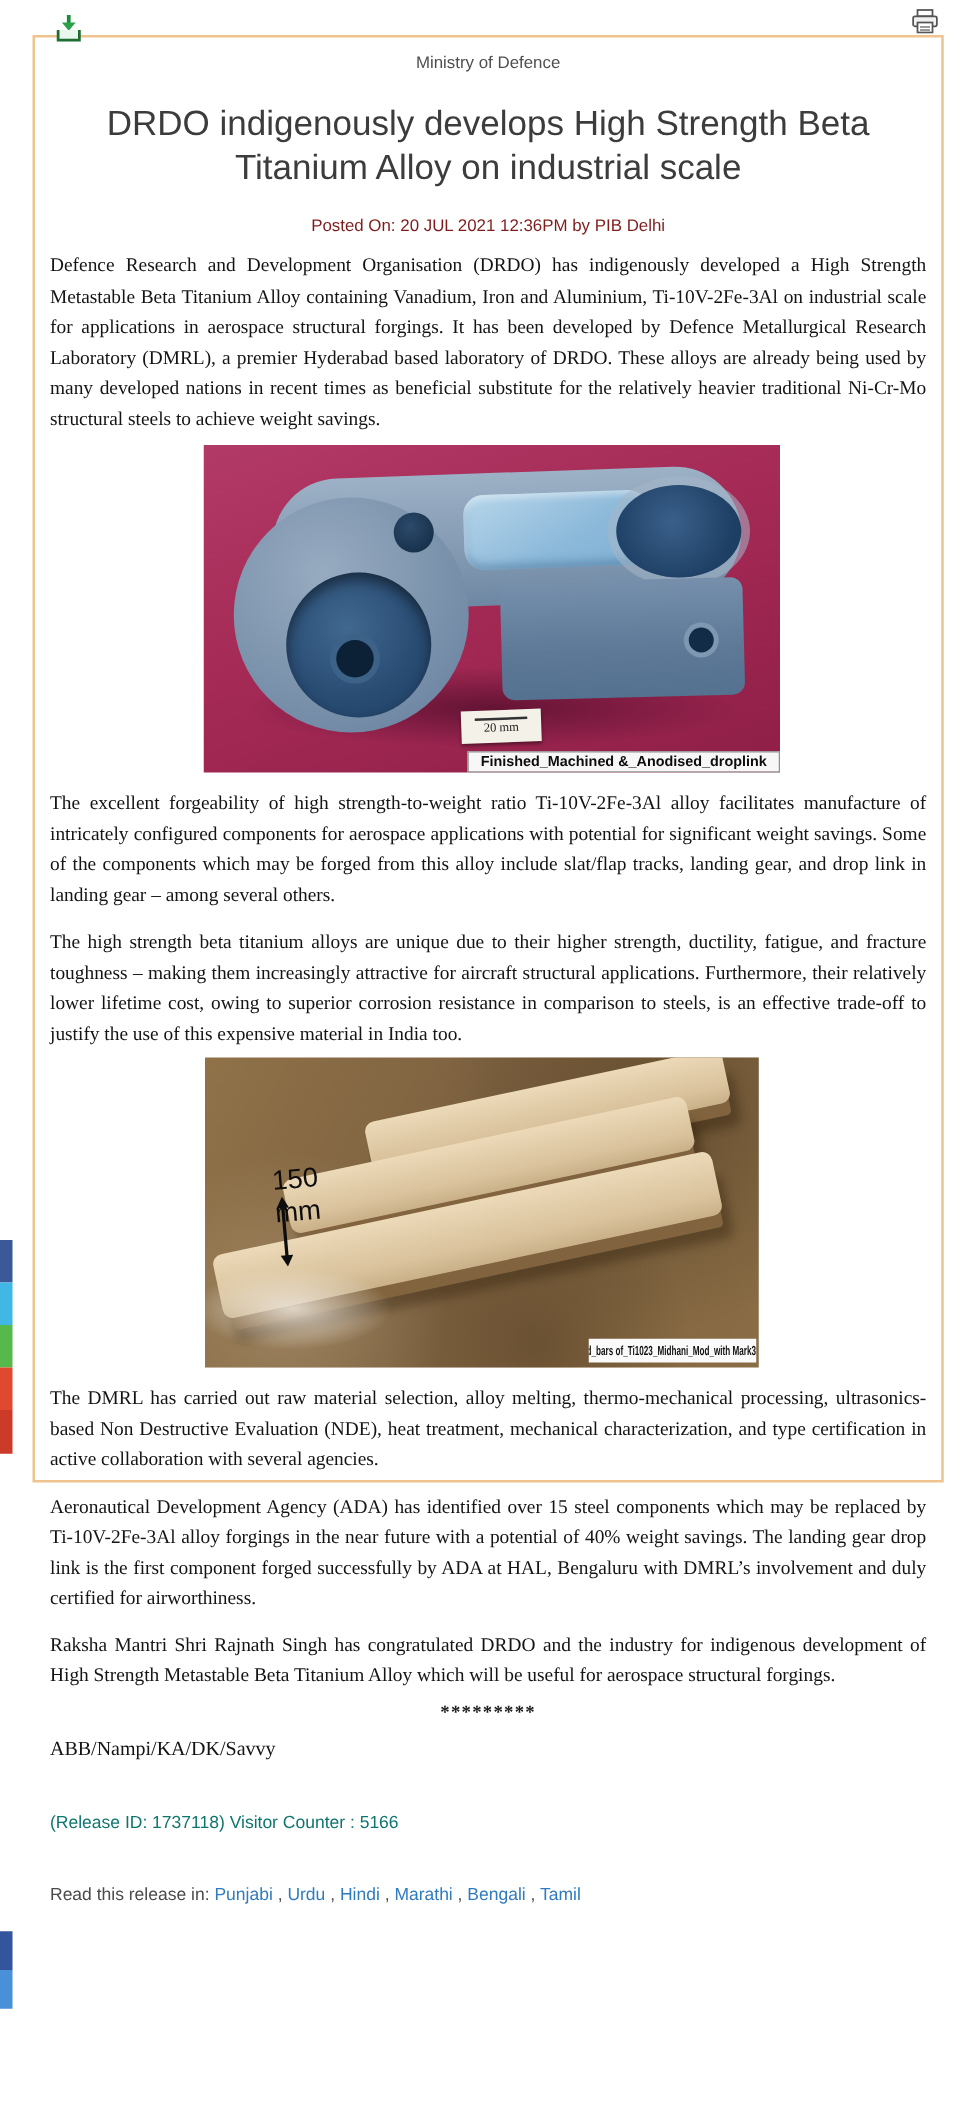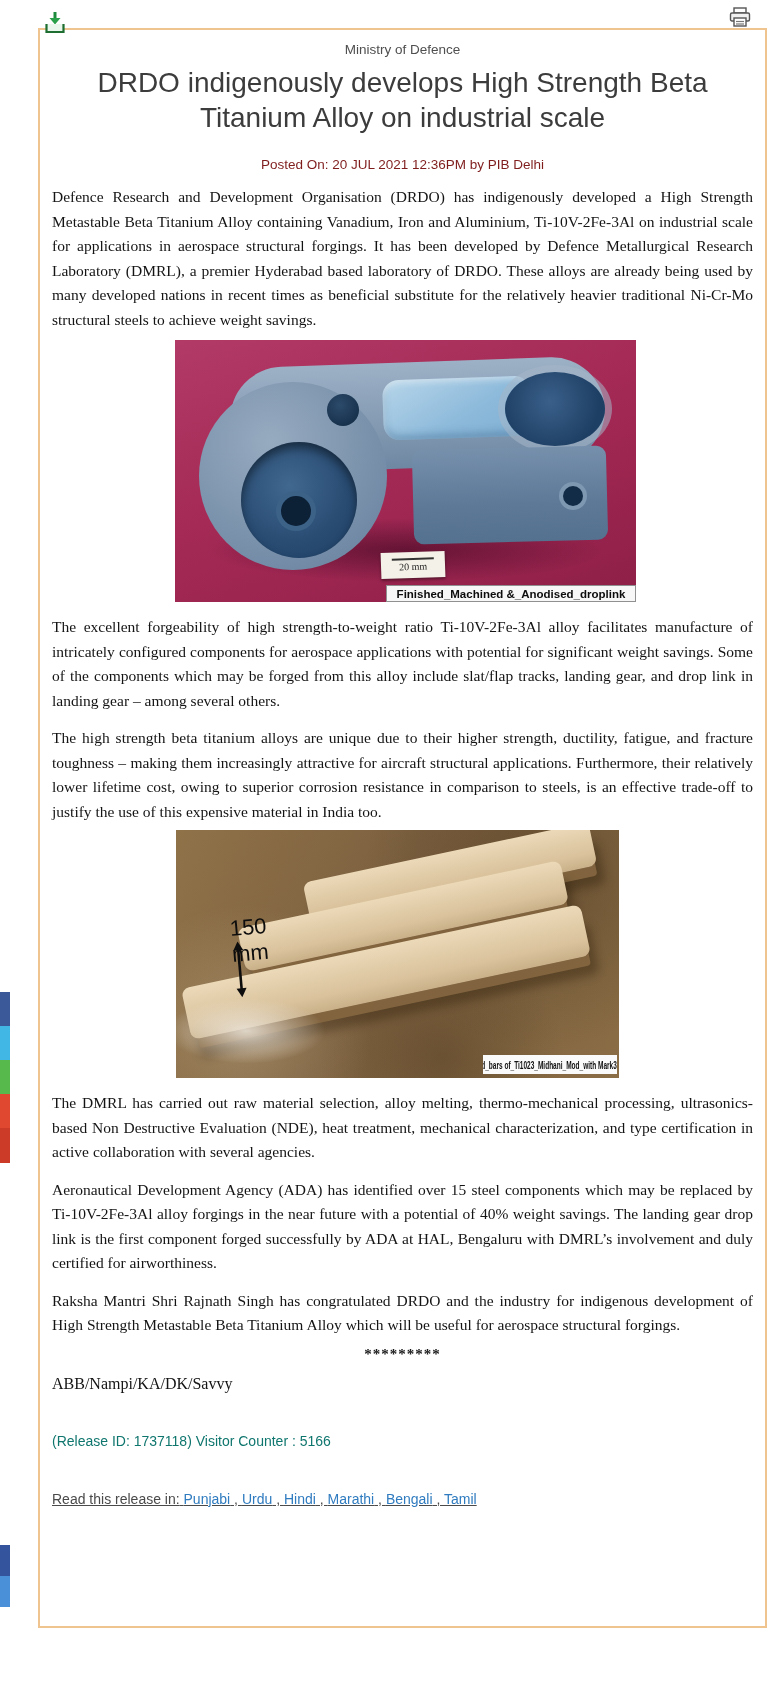--- a/index.html
+++ b/index.html
@@ -7,26 +7,26 @@
   body {
     width:770px; height:1691px; position:relative; background:#ffffff;
     overflow:hidden; font-family:"Liberation Sans","DejaVu Sans",sans-serif;
   }
   
   .dl-btn { position:absolute; left:44px; top:11px; width:22px; height:24px; cursor:pointer; z-index:5; background:none; border:none; padding:0; }
   .print-btn { position:absolute; left:729px; top:7px; width:22px; height:20px; cursor:pointer; z-index:5; background:none; border:none; padding:0; }
 
   
   .frame {
-    position:absolute; left:38px; top:28px; width:729px; height:1600px;
+    position:absolute; left:26px; top:28px; width:729px; height:1158px;
     border:2px solid #f0c48e; background:#fff; padding:0 12px;
   }
   .ministry { margin:12px 0 0; text-align:center; font-size:13.5px; color:#4f4f4f; }
   .title {
-    margin:8px auto 0; max-width:655px; text-align:center;
+    margin:24px auto 0; max-width:655px; text-align:center;
     font-size:28px; line-height:35px; font-weight:400; color:#3c3c3c;
   }
   .posted { margin:22px 0 0; text-align:center; font-size:13.5px; color:#7f1d1d; }
 
   .para {
     margin:13px 0 0; font-family:"Liberation Serif","DejaVu Serif",serif;
     font-size:15.5px; line-height:24.5px; color:#141414; text-align:justify;
   }
 
   
@@ -86,21 +86,21 @@
   .f2-caption { right:2px; bottom:4px; width:134px; height:19px; background:#fafafa;
     display:flex; align-items:center; justify-content:flex-end; overflow:hidden; }
   .f2-caption span { font-size:10.5px; font-weight:bold; color:#101010; white-space:nowrap;
     transform:scaleX(.62); transform-origin:right center; }
 
   .stars { margin:8px 0 0; text-align:center; font-family:"Liberation Serif",serif;
     font-weight:bold; font-size:15px; color:#1a1a1a; letter-spacing:1px; }
   .byline { margin:12px 0 0; font-family:"Liberation Serif",serif; font-weight:normal;
     font-size:16px; color:#141414; }
   .release { margin:40px 0 0; font-size:14px; color:#0f766e; }
-  .readin { margin:42px 0 0; font-size:14px; color:#4a4a4a;text-decoration:underline; }
+  .readin { margin:42px 0 0; font-size:14px; color:#4a4a4a; }
   .readin a { color:#2f7bbf; text-decoration:none; cursor:pointer; }
   .lang-sep { color:#4a4a4a; }
 
   
   .share-seg { position:absolute; left:0; width:10px; cursor:pointer; }
 </style>
 </head>
 <body>
 
 <button class="dl-btn" title="Download release">

